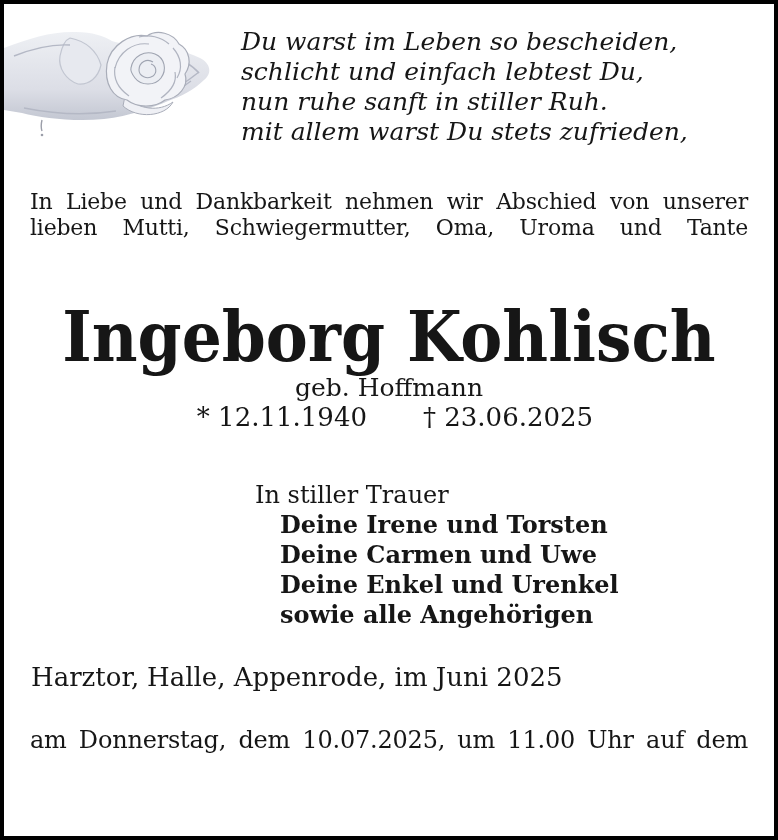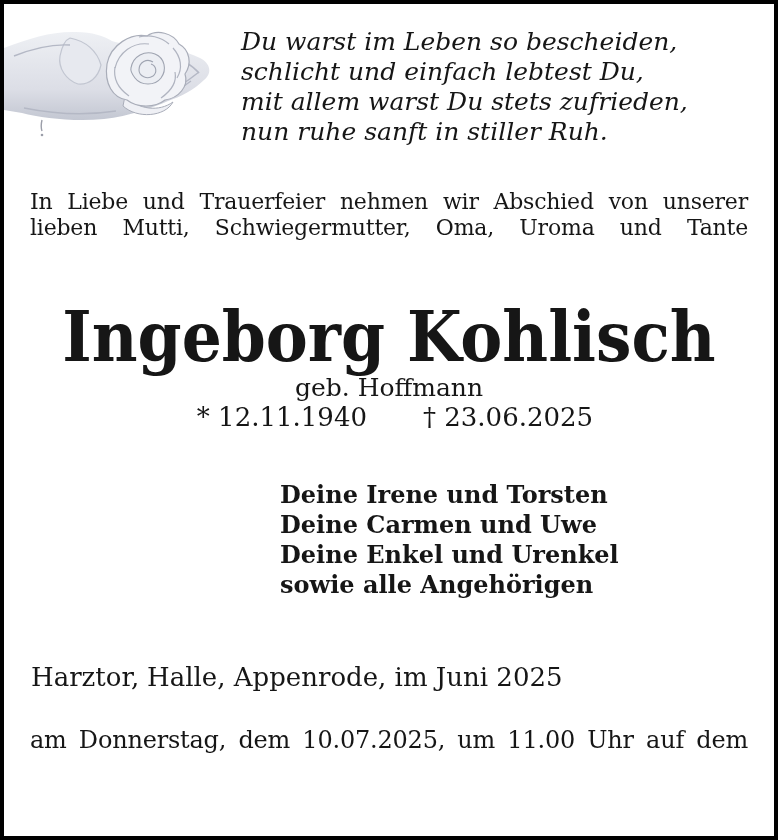--- a/index.html
+++ b/index.html
@@ -109,37 +109,38 @@
 
     <g stroke="#9b9ea9" fill="#9b9ea9">
       <path d="M38,102 C37,106 37,110 38,113" fill="none" stroke-width="1.4"></path>
       <circle cx="38" cy="117" r="1.3" stroke="none"></circle>
     </g>
   </svg>
 
   <div class="poem">
     <div>Du warst im Leben so bescheiden,</div>
     <div>schlicht und einfach lebtest Du,</div>
+    <div>nun ruhe sanft in stiller Ruh.</div>
     <div>mit allem warst Du stets zufrieden,</div>
-    <div>nun ruhe sanft in stiller Ruh.</div>
   </div>
 
   <div class="intro">
-    <div class="jline">In Liebe und Trauerfeier nehmen wir Abschied von unserer</div>
+    <div class="jline">In Liebe und Dankbarkeit nehmen wir Abschied von unserer</div>
     <div class="jline">lieben Mutti, Schwiegermutter, Oma, Uroma und Tante</div>
   </div>
 
   <h1 class="name">Ingeborg Kohlisch</h1>
   <div class="maiden">geb. Hoffmann</div>
   <div class="dates">
     <span>* 12.11.1940</span>
     <span>† 23.06.2025</span>
   </div>
 
   <div class="mourners">
+    <div class="mhead">In stiller Trauer</div>
     <div class="mline">Deine Irene und Torsten</div>
     <div class="mline">Deine Carmen und Uwe</div>
     <div class="mline">Deine Enkel und Urenkel</div>
     <div class="mline">sowie alle Angehörigen</div>
   </div>
 
   <div class="place">
     <span class="b">Harztor,</span><span class="rest">Halle, Appenrode, im Juni 2025</span>
   </div>
 

